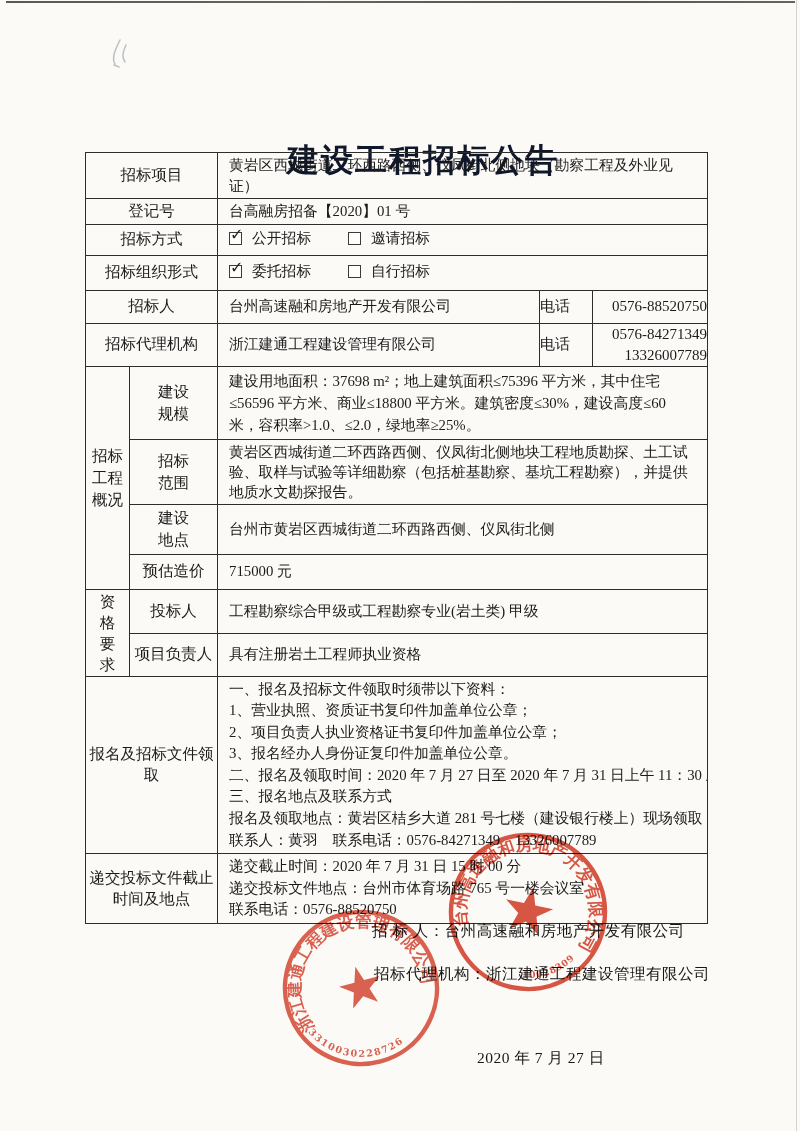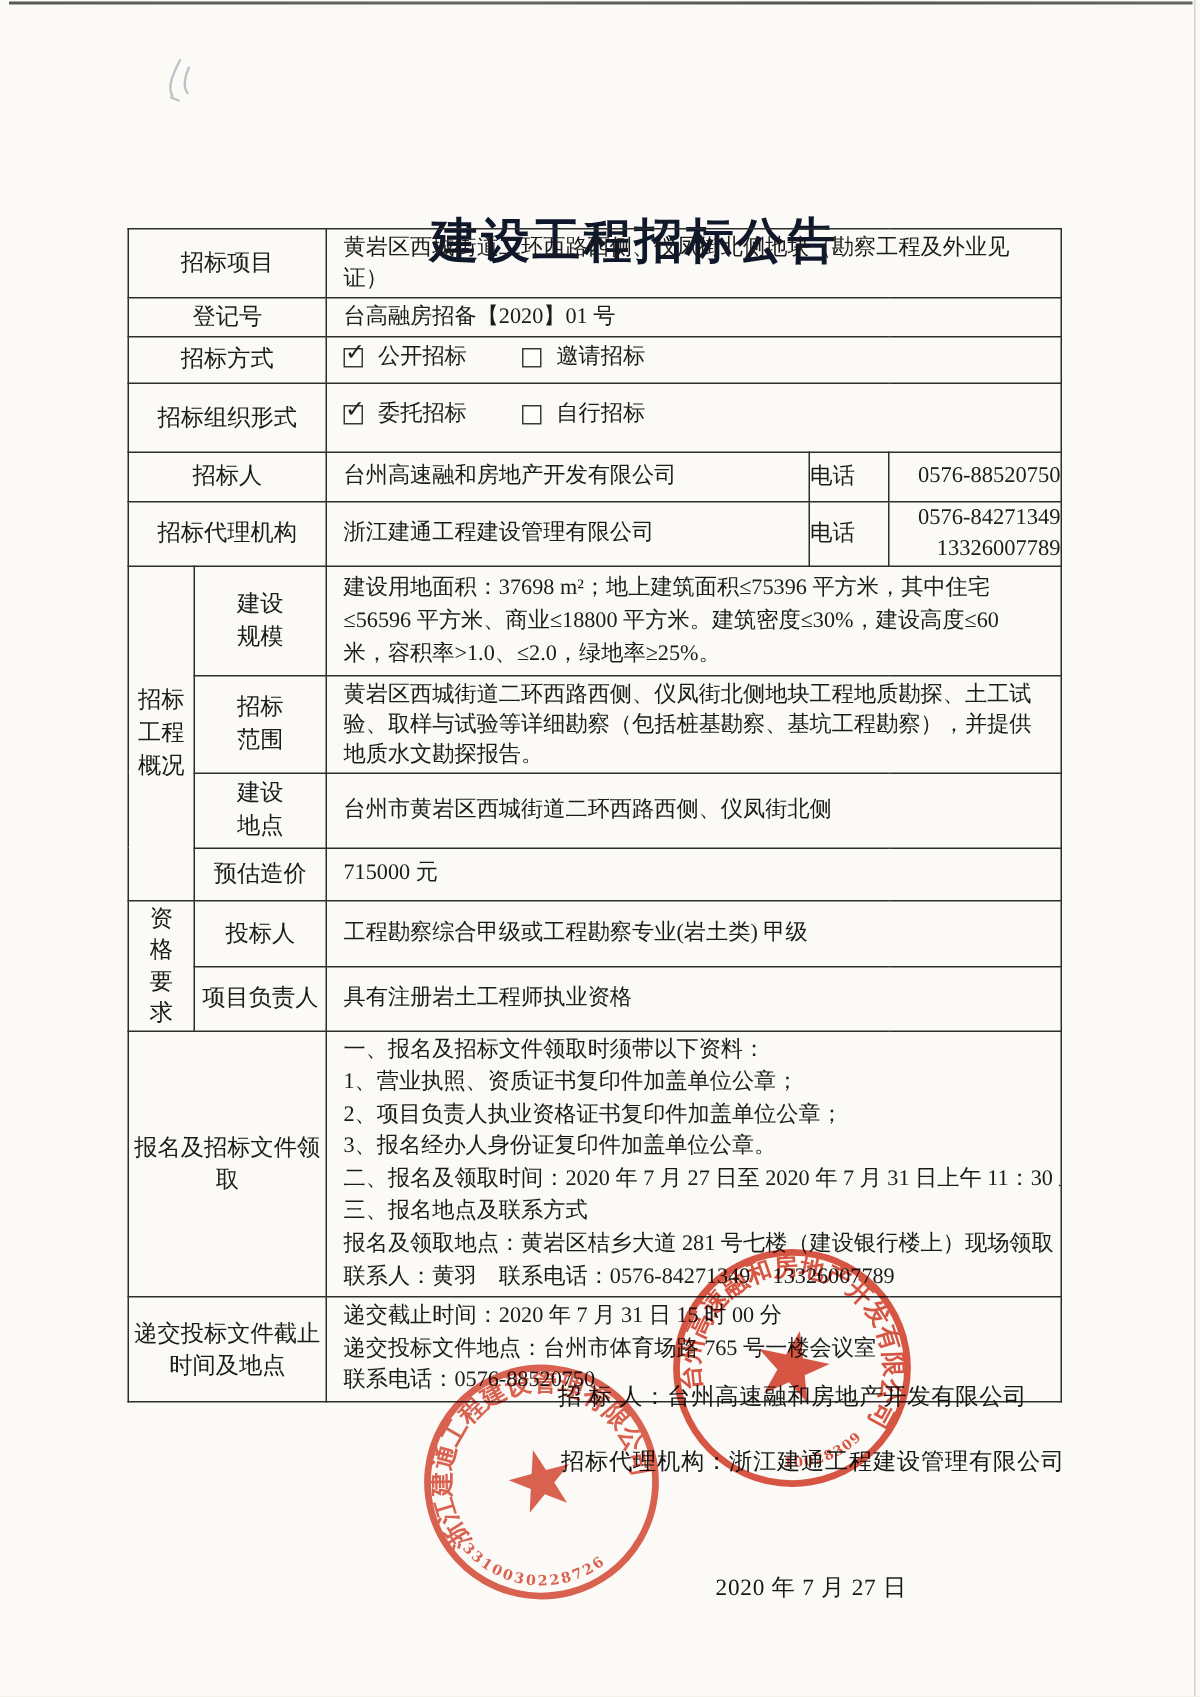--- a/index.html
+++ b/index.html
@@ -99,21 +99,21 @@
         </span>
         <span class="opt">
           <span class="cb">
                 <span class="mark"></span>
               </span>
           <span>邀请招标</span>
         </span>
       </td>
     </tr>
 
-    <tr style="height:46px">
+    <tr style="height:35px">
       <td colspan="2" class="lbl">招标组织形式</td>
       <td colspan="3" class="val">
         <span class="opt">
           <span class="cb">
                 <span class="mark">✓</span>
               </span>
           <span>委托招标</span>
         </span>
         <span class="opt">
           <span class="cb">

